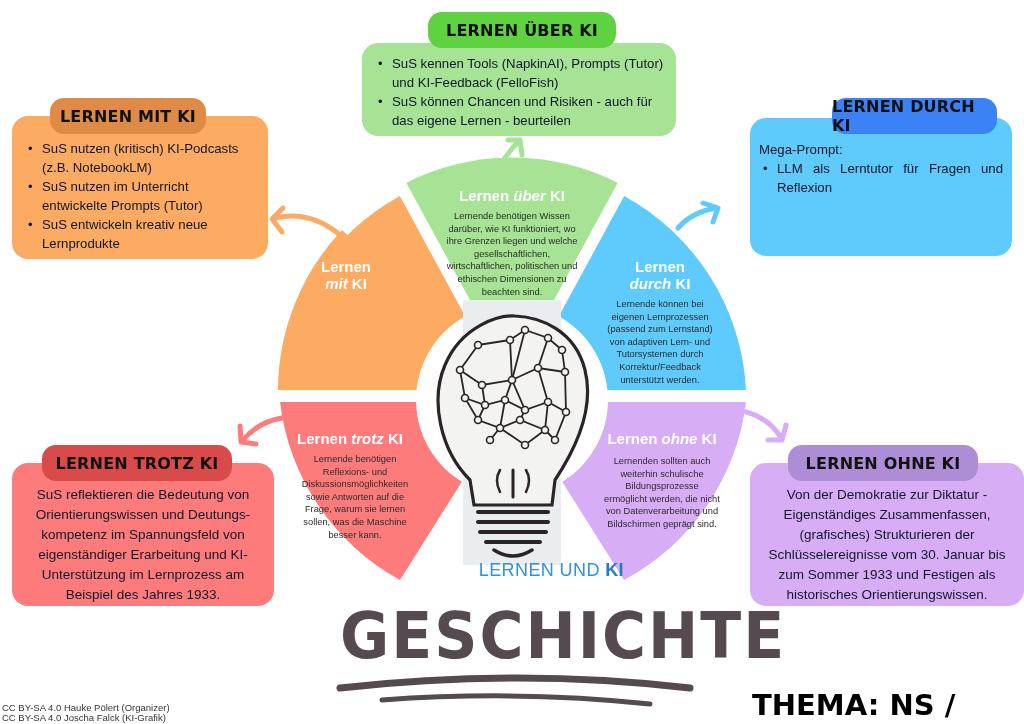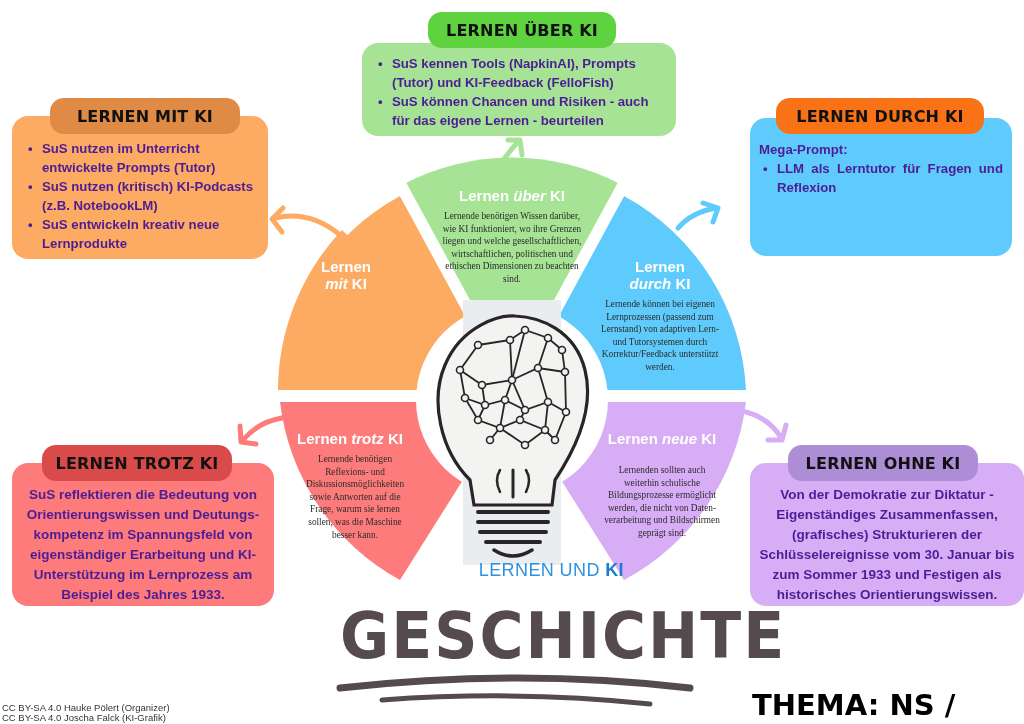--- a/index.html
+++ b/index.html
@@ -4,37 +4,37 @@
 <style>
   * { box-sizing: border-box; margin: 0; padding: 0; }
   html, body { width: 1024px; height: 724px; background: #ffffff; overflow: hidden; }
   body { position: relative; font-family: "DejaVu Sans", sans-serif; color: #222; }
 
   .fan { position: absolute; left: 0; top: 0; width: 1024px; height: 724px; }
 
   .seg-text { position: absolute; text-align: center; color: #2a2a2a; }
   .seg-title { font-family: "Liberation Sans", sans-serif; font-weight: bold; color: #ffffff; font-size: 15px; line-height: 17px; }
   .seg-title i { font-style: italic; }
-  .seg-body { font-family: Liberation Serif, serif; font-size: 9.3px; line-height: 12.6px; margin-top: 6px; color: #2b2b2b; }
-
-  .card { position: absolute; border-radius: 16px; font-family: "Liberation Sans", sans-serif; color: #4c1d95; font-weight: bold; }
+  .seg-body { font-family: Liberation Sans, sans-serif; font-size: 9.3px; line-height: 12.6px; margin-top: 6px; color: #2b2b2b; }
+
+  .card { position: absolute; border-radius: 16px; font-family: "Liberation Sans", sans-serif; color: #0f172a; }
   .card-head { position: absolute; border-radius: 14px; height: 36px; display: flex; align-items: center; justify-content: center;
     font-family: "DejaVu Sans", sans-serif; font-weight: bold; font-size: 16px; color: #111; letter-spacing: 0.2px; }
   .card ul { list-style: none; }
   .card li { position: relative; padding-left: 18px; font-size: 13.2px; line-height: 19px; }
   .card li::before { content: "•"; position: absolute; left: 4px; top: 0; font-size: 13px; }
   .card .plain { font-size: 13.2px; line-height: 19px; }
   .card .centered { text-align: center; font-size: 13.5px; line-height: 20px; }
 
   #card-ueber { left: 362px; top: 43px; width: 314px; height: 93px; background: #a6e394; padding: 11px 12px 0 12px; }
   #head-ueber { left: 428px; top: 12px; width: 188px; background: #5ed33f; }
   #card-mit { left: 12px; top: 116px; width: 256px; height: 143px; background: #fdab62; padding: 23px 12px 0 12px; }
-  #head-mit { left: 50px; top: 98px; width: 190px; background: #df8a45; }
+  #head-mit { left: 50px; top: 98px; width: 156px; background: #df8a45; }
   #card-durch { left: 750px; top: 118px; width: 262px; height: 138px; background: #5fcbfc; padding: 22px 9px 0 9px; }
-  #head-durch { left: 776px; top: 98px; width: 208px; background: #f97316; }
+  #head-durch { left: 832px; top: 98px; width: 165px; background: #3b82f6; }
   #card-durch li { text-align: justify; }
   #card-trotz { left: 12px; top: 463px; width: 262px; height: 143px; background: #fe7b7b; padding: 22px 6px 0 6px; }
   #head-trotz { left: 42px; top: 445px; width: 190px; background: #d94b4b; }
   #card-ohne { left: 750px; top: 463px; width: 274px; height: 143px; background: #d7adf6; padding: 22px 4px 0 4px; }
   #head-ohne { left: 788px; top: 445px; width: 190px; background: #ad8ed6; }
 
   .subtitle { position: absolute; left: 400px; top: 560px; width: 224px; text-align: right; font-family: "Liberation Sans", sans-serif;
     font-size: 18px; color: #2f92e0; letter-spacing: 0.4px; }
   .subtitle b { color: #1f7bd0; }
   .main-title { position: absolute; left: 340px; top: 600px; width: 350px; text-align: center; font-family: "DejaVu Sans", sans-serif;
@@ -147,37 +147,37 @@
 
 <div class="seg-text" style="left:290px; top:430px; width:120px;">
   <div class="seg-title" style="white-space:nowrap;">
     <span>Lernen </span><i>trotz</i><span> KI</span>
   </div>
   <div class="seg-body" style="margin-left:10px;">Lernende benötigen Reflexions- und Diskussionsmöglichkeiten sowie Antworten auf die Frage, warum sie lernen sollen, was die Maschine besser kann.</div>
 </div>
 
 <div class="seg-text" style="left:604px; top:430px; width:116px;">
   <div class="seg-title" style="white-space:nowrap;">
-    <span>Lernen </span><i>neue</i><span> KI</span>
-  </div>
-  <div class="seg-body" style="margin-top:17px;">Lernenden sollten auch weiterhin schulische Bildungsprozesse ermöglicht werden, die nicht von Daten­verarbeitung und Bildschirmen geprägt sind.</div>
+    <span>Lernen </span><i>ohne</i><span> KI</span>
+  </div>
+  <div class="seg-body" style="margin-top:8px;">Lernenden sollten auch weiterhin schulische Bildungsprozesse ermöglicht werden, die nicht von Daten­verarbeitung und Bildschirmen geprägt sind.</div>
 </div>
 
 <div class="card" id="card-ueber">
   <ul>
     <li>SuS kennen Tools (NapkinAI), Prompts (Tutor) und KI-Feedback (FelloFish)</li>
     <li>SuS können Chancen und Risiken - auch für das eigene Lernen - beurteilen</li>
   </ul>
 </div>
 <div class="card-head" id="head-ueber">LERNEN ÜBER KI</div>
 
 <div class="card" id="card-mit">
   <ul>
+    <li>SuS nutzen (kritisch) KI-Podcasts (z.B. NotebookLM)</li>
     <li>SuS nutzen im Unterricht entwickelte Prompts (Tutor)</li>
-    <li>SuS nutzen (kritisch) KI-Podcasts (z.B. NotebookLM)</li>
     <li>SuS entwickeln kreativ neue Lernprodukte</li>
   </ul>
 </div>
 <div class="card-head" id="head-mit">LERNEN MIT KI</div>
 
 <div class="card" id="card-durch">
   <div class="plain">Mega-Prompt:</div>
   <ul>
     <li>LLM als Lerntutor für Fragen und Reflexion</li>
   </ul>

